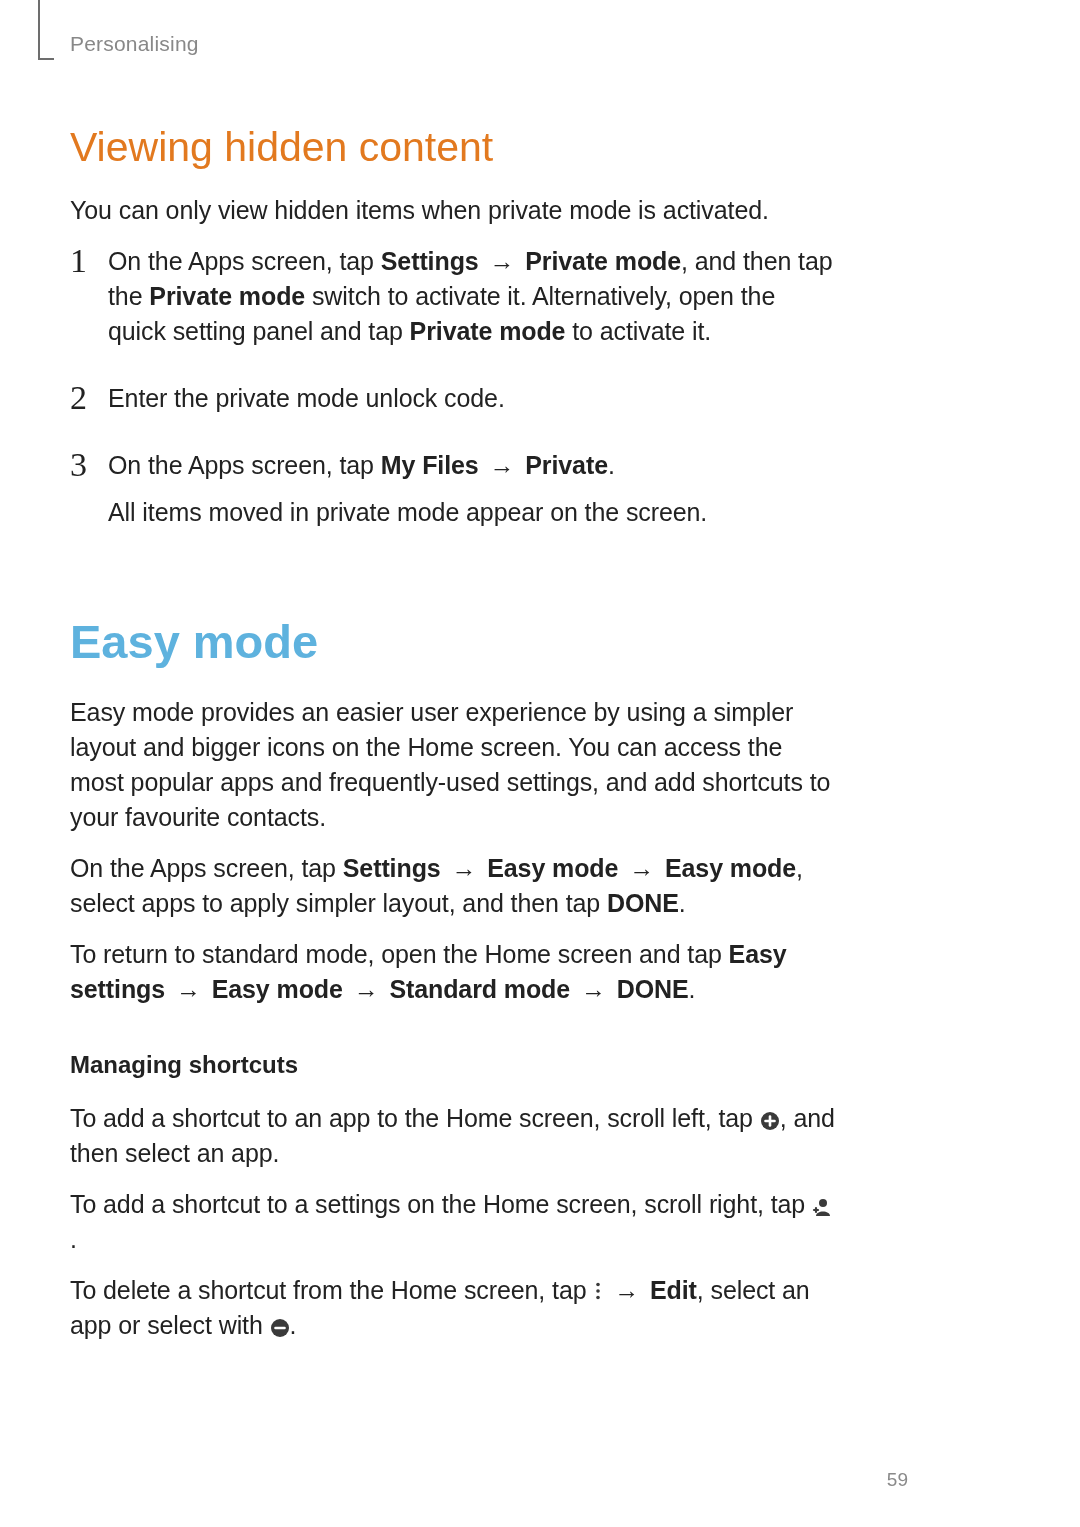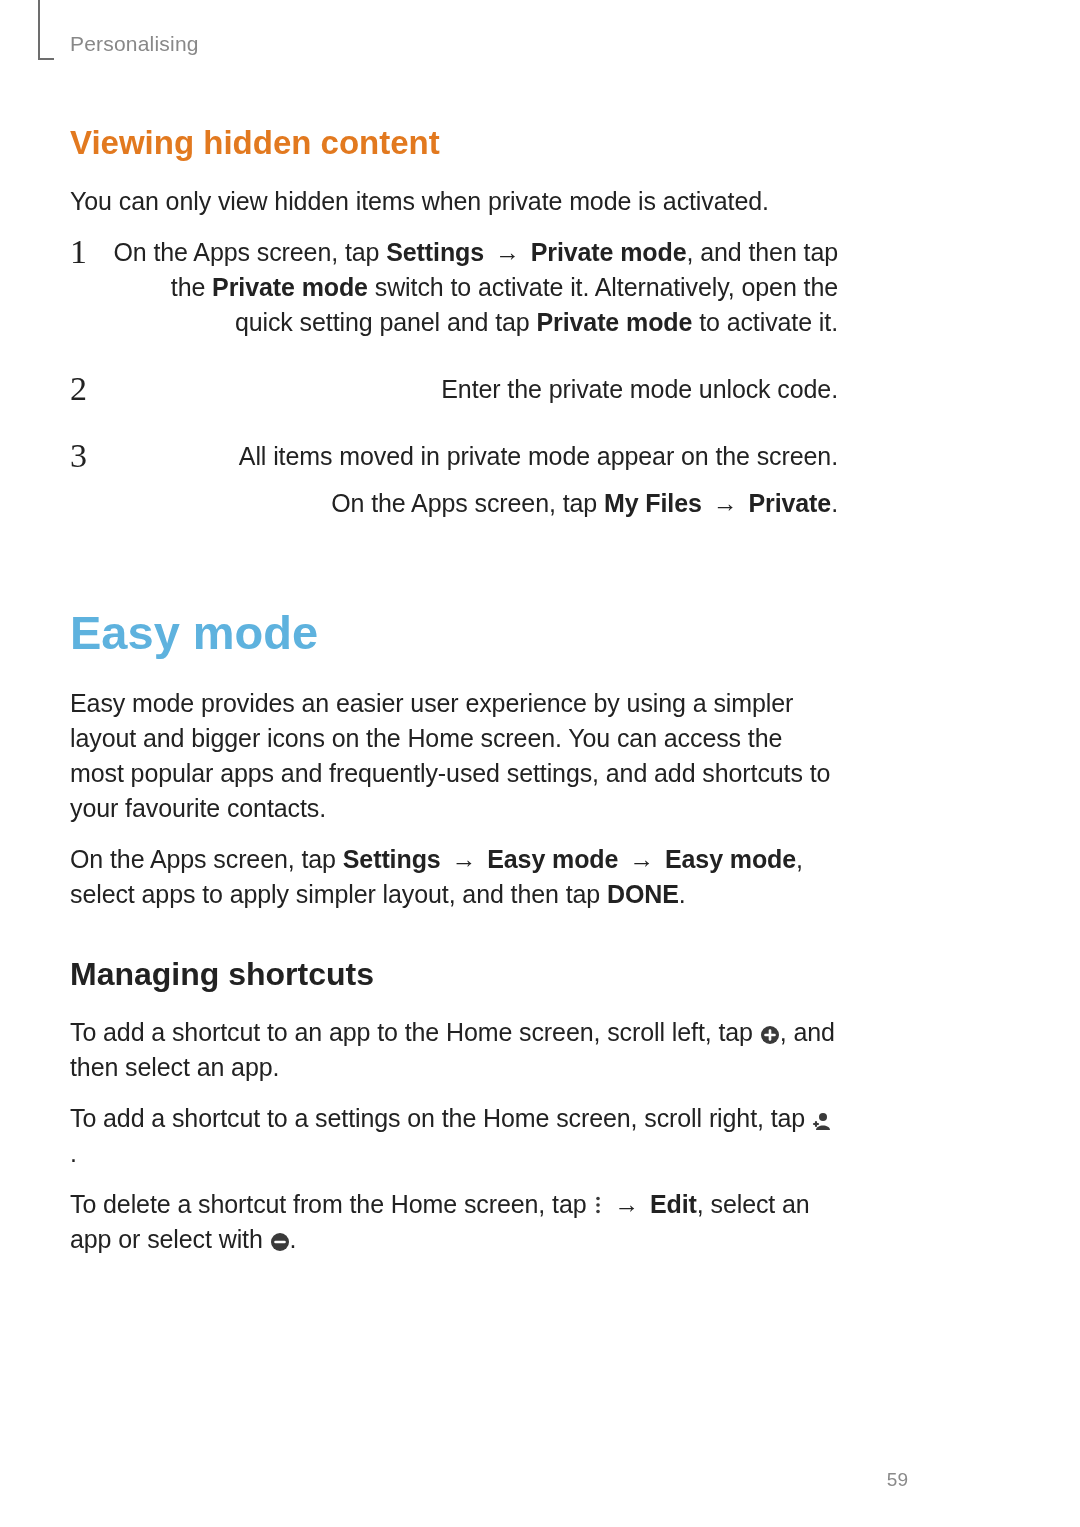--- a/index.html
+++ b/index.html
@@ -35,35 +35,35 @@
     position: absolute;
     left: 70px; top: 32px;
     font-size: 21px;
     color: #888888;
     letter-spacing: 0.2px;
   }
 
   
   .heading-major {
     color: #e2791f;
-    font-size: 33px;
-    font-weight: 700;
+    font-size: 41px;
+    font-weight: 400;
     margin-top: 94px;     
     margin-bottom: 22px;
   }
   .heading-section {
     color: #5eb2de;
     font-size: 47px;
     font-weight: 700;
     margin-top: 72px;
     margin-bottom: 26px;
   }
   .heading-minor {
     color: #222;
-    font-size: 32px;
+    font-size: 24px;
     font-weight: 700;
     margin-top: 44px;
     margin-bottom: 22px;
   }
 
   
   p.body {
     font-size: 25px;
     line-height: 1.40;
     color: #222;
@@ -87,21 +87,20 @@
     font-family: Georgia, "Times New Roman", serif;
     font-size: 34px;
     line-height: 1.0;
     color: #222;
     text-align: left;
     padding-top: 0px;
     font-weight: 400;
   }
   .num-body {
     flex: 1 1 auto;
-    text-align: right;
   }
   .num-body p.body { margin-bottom: 12px; }
 
   
   .inline-icon {
     display: inline-block;
     vertical-align: -4px;
     width: 20px; height: 20px;
   }
   .inline-icon svg { width: 100%; height: 100%; display: block; }
@@ -158,43 +157,52 @@
     <div class="num-item">
       <div class="num-marker">2</div>
       <div class="num-body">
         <p class="body">Enter the private mode unlock code.</p>
       </div>
     </div>
 
     <div class="num-item">
       <div class="num-marker">3</div>
       <div class="num-body">
-        <p class="body">All items moved in private mode appear on the screen.</p>
         <p class="body">
           <span>On the Apps screen, tap </span><span class="bold">My Files</span>
           <span class="arrow">→</span>
           <span class="bold">Private</span><span>.</span>
         </p>
+        <p class="body">All items moved in private mode appear on the screen.</p>
       </div>
     </div>
 
   </div>
 
   <h1 class="heading-section">Easy mode</h1>
 
   <p class="body">Easy mode provides an easier user experience by using a simpler layout and bigger icons on the Home screen. You can access the most popular apps and frequently-used settings, and add shortcuts to your favourite contacts.</p>
 
   <p class="body">
     <span>On the Apps screen, tap </span><span class="bold">Settings</span>
     <span class="arrow">→</span>
     <span class="bold">Easy mode</span>
     <span class="arrow">→</span>
     <span class="bold">Easy mode</span><span>, select apps to apply simpler layout, and then tap </span><span class="bold">DONE</span><span>.</span>
   </p>
 
+  <p class="body">
+    <span>To return to standard mode, open the Home screen and tap </span><span class="bold">Easy settings</span>
+    <span class="arrow">→</span>
+    <span class="bold">Easy mode</span>
+    <span class="arrow">→</span>
+    <span class="bold">Standard mode</span>
+    <span class="arrow">→</span>
+    <span class="bold">DONE</span><span>.</span>
+  </p>
 
   <h3 class="heading-minor">Managing shortcuts</h3>
 
   <p class="body">
     <span>To add a shortcut to an app to the Home screen, scroll left, tap </span><span class="inline-icon">
       <svg viewBox="0 0 20 20">
         <circle class="icon-circle" cx="10" cy="10" r="9"></circle>
         <line class="icon-plus-line" x1="10" y1="5.5" x2="10" y2="14.5"></line>
         <line class="icon-plus-line" x1="5.5" y1="10" x2="14.5" y2="10"></line>
       </svg>

